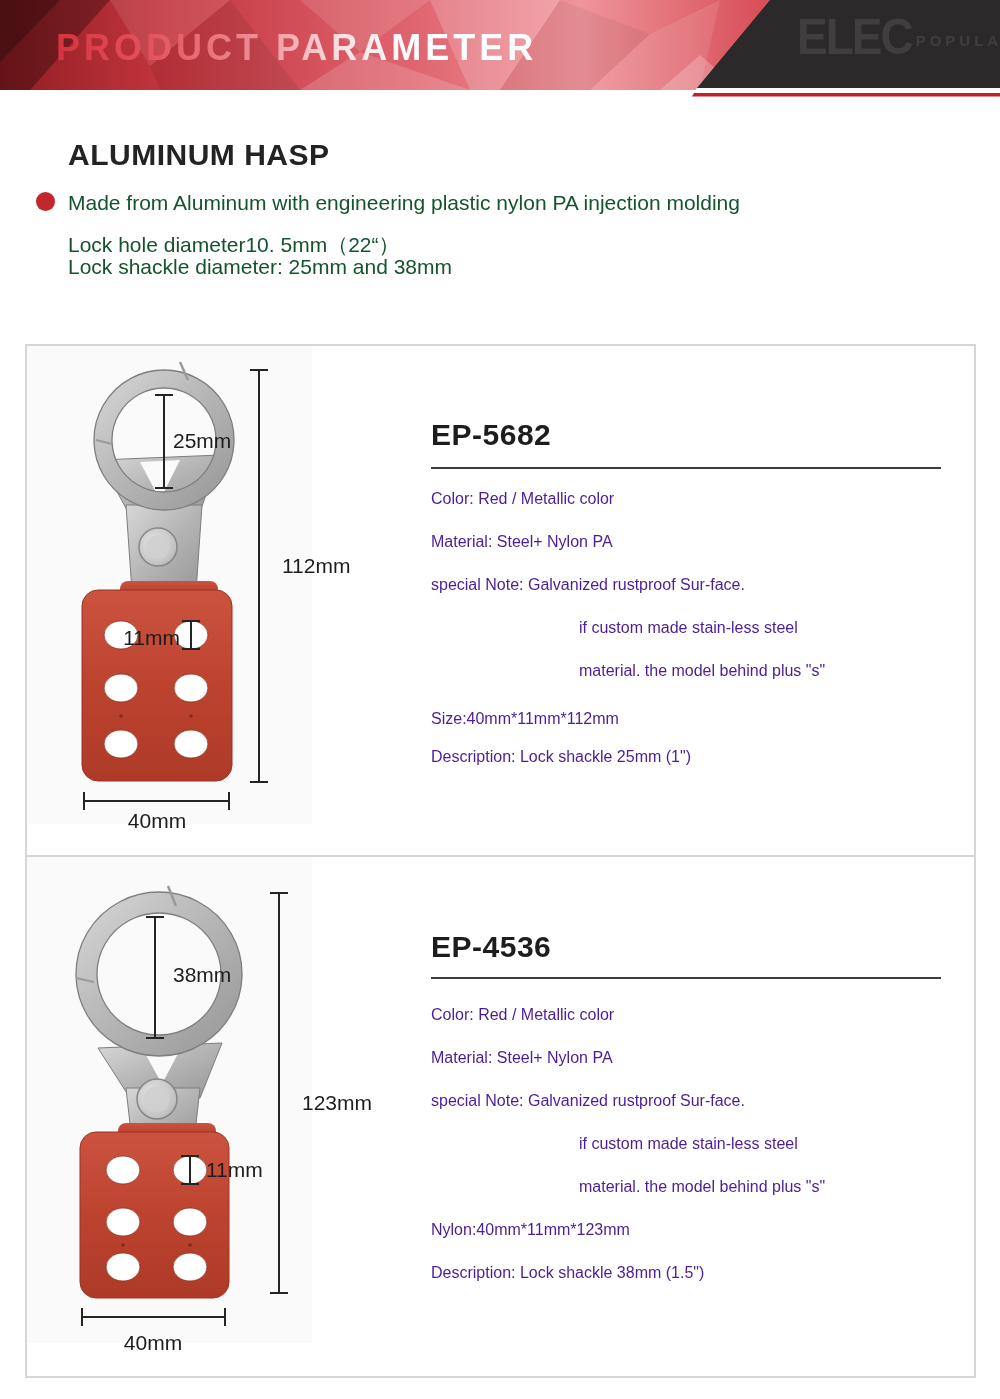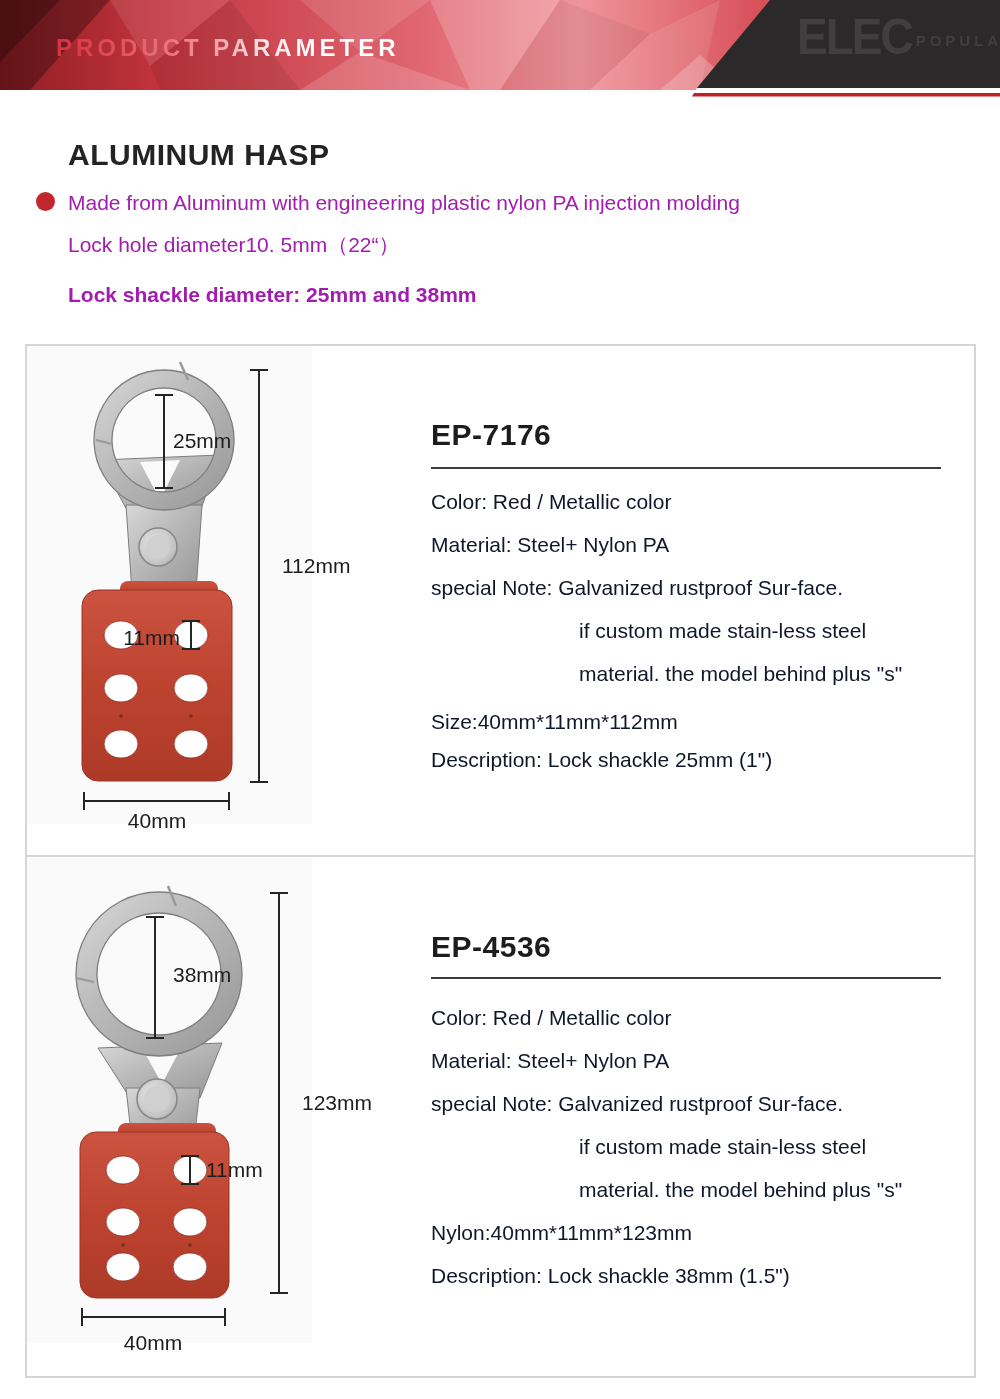--- a/index.html
+++ b/index.html
@@ -8,21 +8,21 @@
     position:relative; width:1000px; height:1399px;
     background:#ffffff; overflow:hidden;
     font-family:"Liberation Sans", sans-serif;
   }
 
   
   .banner { position:absolute; left:0; top:0; width:1000px; height:100px; }
   .banner svg { position:absolute; left:0; top:0; }
   .banner-title {
     position:absolute; left:56px; top:26px; line-height:44px;
-    font-size:24px; font-weight:bold; letter-spacing:4px;
+    font-size:36px; font-weight:bold; letter-spacing:4px;
     background:linear-gradient(90deg,#d6333e 0%,#e4545e 20%,#ef8e95 42%,#fbe3e5 60%,#ffffff 75%);
     -webkit-background-clip:text; background-clip:text;
     color:transparent; -webkit-text-fill-color:transparent;
     white-space:nowrap;
   }
   .brand { position:absolute; left:797px; top:8px; display:flex; align-items:flex-start; }
   .brand-main {
     font-size:46px; font-weight:bold; letter-spacing:-2px; color:#403e3e;
     transform:scaleY(1.08); transform-origin:top left; line-height:54px;
   }
@@ -33,24 +33,24 @@
 
   
   .intro-heading {
     position:absolute; left:68px; top:138px;
     font-size:30px; font-weight:bold; letter-spacing:0.5px; color:#232323;
   }
   .bullet-dot {
     position:absolute; left:36px; top:192px; width:19px; height:19px;
     border-radius:50%; background:#c1272d;
   }
-  .intro-line { position:absolute; left:68px; font-size:21px; color:#a21caf; white-space:nowrap; }
+  .intro-line { position:absolute; left:68px; font-size:21px; color:#14532d; white-space:nowrap; }
   .intro-line.l0 { top:191px; }
   .intro-line.l1 { top:231px; }
-  .intro-line.l2 { top:283px;font-weight:bold; }
+  .intro-line.l2 { top:255px; }
 
   
   .card {
     position:absolute; left:25px; width:951px;
     border:2px solid #d6d6d6; background:#ffffff;
   }
   .card.c1 { top:344px; height:560px; }
   .card.c2 { top:855px; height:523px; }
   .photo-bg { position:absolute; left:0; top:0; width:285px; background:#fafafa; }
   .c1 .photo-bg { height:478px; }
@@ -59,21 +59,21 @@
   .c1 .figure { left:3px; top:6px; }
   .c2 .figure { left:3px; top:23px; }
 
   .spec-col { position:absolute; left:404px; top:0; width:530px; }
   .model-title { position:absolute; font-size:30px; font-weight:bold; letter-spacing:0.5px; color:#1d1d1d; }
   .c1 .model-title { top:72px; }
   .c2 .model-title { top:73px; }
   .model-rule { position:absolute; width:510px; border-top:2px solid #3c3c3c; }
   .c1 .model-rule { top:121px; }
   .c2 .model-rule { top:120px; }
-  .spec-line { position:absolute; font-size:21px; color:#0f172a; white-space:nowrap; }
+  .spec-line { position:absolute; font-size:16px; color:#4c1d95; white-space:nowrap; }
   .spec-line.indent { padding-left:148px;text-align:right; }
   .c1 .s0{top:144px} .c1 .s1{top:187px} .c1 .s2{top:230px} .c1 .s3{top:273px}
   .c1 .s4{top:316px} .c1 .s5{top:364px} .c1 .s6{top:402px}
   .c2 .s0{top:149px} .c2 .s1{top:192px} .c2 .s2{top:235px} .c2 .s3{top:278px}
   .c2 .s4{top:321px} .c2 .s5{top:364px} .c2 .s6{top:407px}
 
   .dim-label { font-size:21px; fill:#1d1d1d; font-family:"Liberation Sans", sans-serif; }
 </style>
 </head>
 <body>
@@ -196,21 +196,21 @@
 
       <g stroke="#242424" stroke-width="2">
         <line x1="54" y1="449" x2="199" y2="449"></line>
         <line x1="54" y1="440" x2="54" y2="458"></line>
         <line x1="199" y1="440" x2="199" y2="458"></line>
       </g>
       <text class="dim-label" x="127" y="476" text-anchor="middle">40mm</text>
     </svg>
 
     <div class="spec-col">
-      <div class="model-title">EP-7176</div>
+      <div class="model-title">EP-5682</div>
       <div class="model-rule"></div>
       <div class="spec-line s0">Color: Red / Metallic color</div>
       <div class="spec-line s1">Material: Steel+ Nylon PA</div>
       <div class="spec-line s2">special Note: Galvanized rustproof Sur-face.</div>
       <div class="spec-line s3 indent">if custom made stain-less steel</div>
       <div class="spec-line s4 indent">material. the model behind plus "s"</div>
       <div class="spec-line s5">Size:40mm*11mm*112mm</div>
       <div class="spec-line s6">Description: Lock shackle 25mm (1")</div>
     </div>
   </div>

